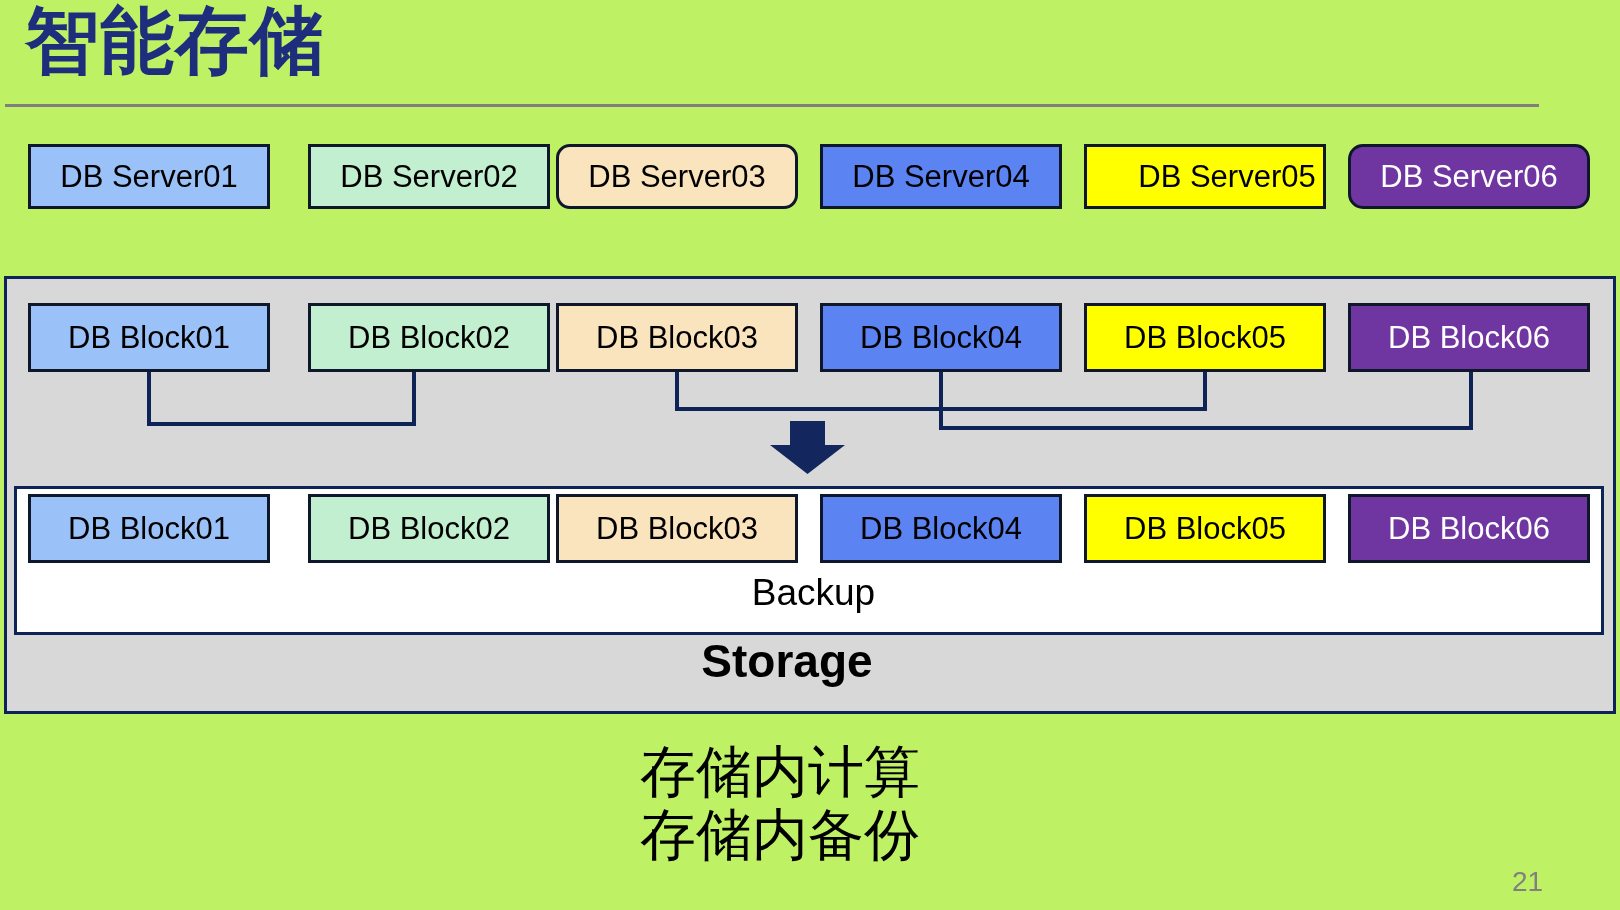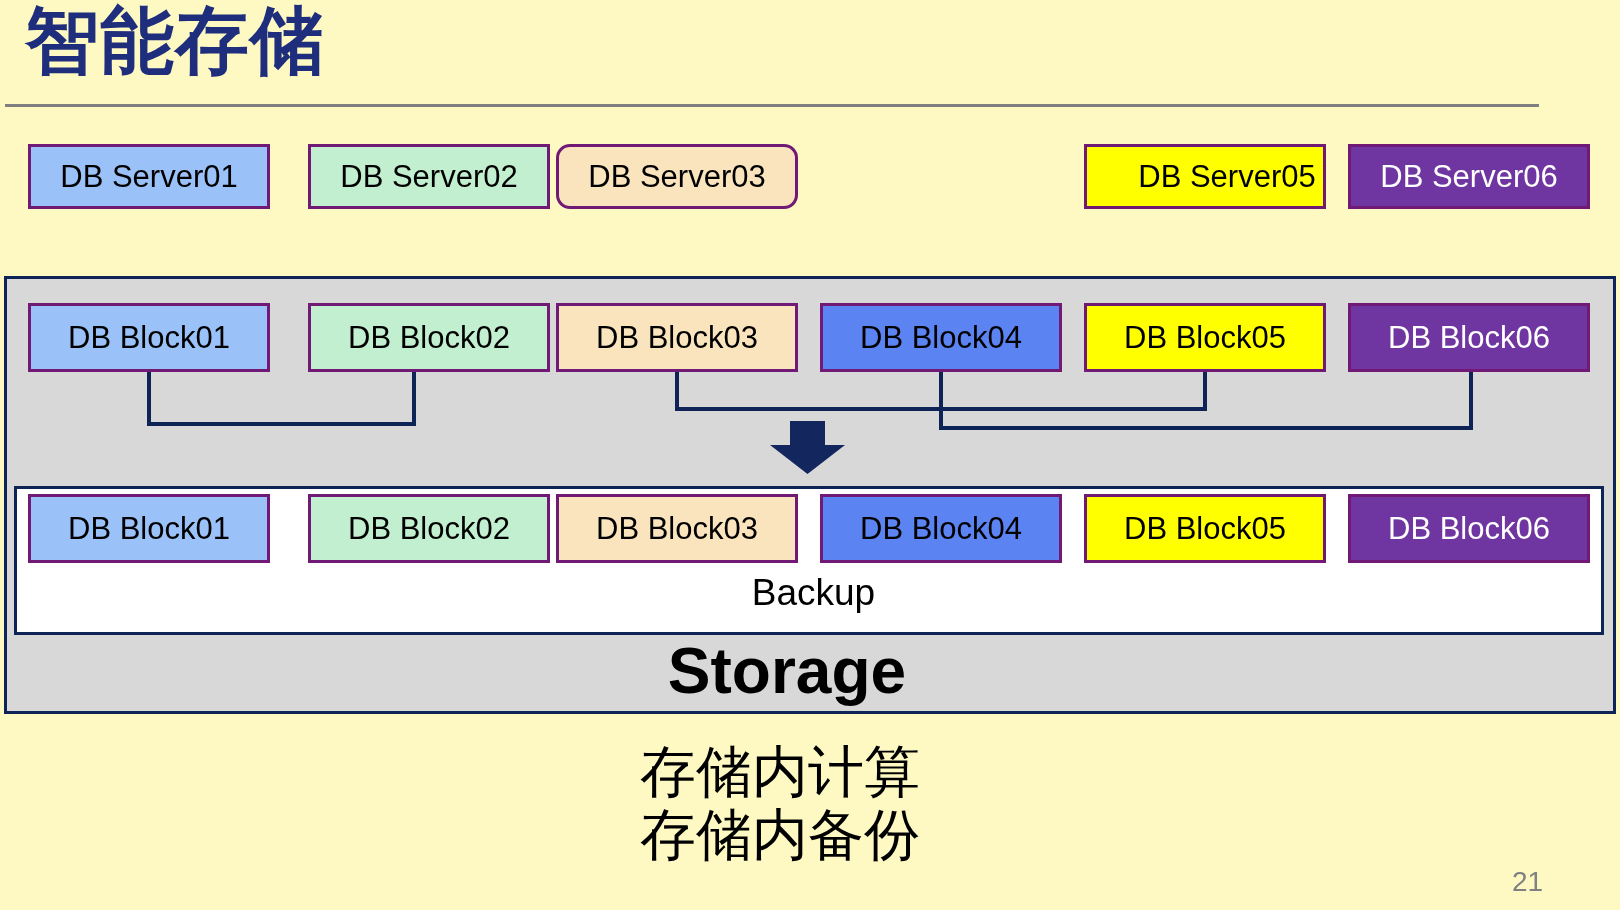--- a/index.html
+++ b/index.html
@@ -1,28 +1,28 @@
 <!DOCTYPE html>
 <html><head>
 <meta charset="utf-8">
 <style>
   html,body{margin:0;padding:0;background:#ffffff;}
   .slide{
-    position:relative;width:1620px;height:910px;overflow:hidden;background:#fef9c3;
+    position:relative;width:1620px;height:910px;overflow:hidden;background:#bef264;
     font-family:"Liberation Sans", sans-serif;
   }
   .title{
     position:absolute;left:25px;top:0px;margin:0;
     font-size:74px;line-height:82px;font-weight:bold;color:#1E2E7D;letter-spacing:1px;
   }
   .rule{position:absolute;left:5px;top:104px;width:1534px;height:3px;background:#7F7F7F;}
 
   .box{
     position:absolute;width:242px;height:66px;box-sizing:border-box;
-    border:3px solid #701a75;display:flex;align-items:center;justify-content:center;
+    border:3px solid #0f172a;display:flex;align-items:center;justify-content:center;
     font-size:31px;color:#000;white-space:nowrap;
   }
   .r-servers{top:144px;height:65px;}
   .r-blocks-src{top:303px;height:69px;}
   .r-blocks-bak{top:494px;height:69px;}
   .c1{left:28px}.c2{left:308px}.c3{left:556px}.c4{left:820px}.c5{left:1084px}.c6{left:1348px}
 
   .container{
     position:absolute;left:4px;top:276px;width:1612px;height:438px;box-sizing:border-box;
     background:#D8D8D8;border:3px solid #0F2456;
@@ -37,40 +37,41 @@
   .connC{left:939px;top:372px;width:534px;height:58px;}
 
   .arrow{position:absolute;left:765px;top:418px;}
 
   .backup-label{
     position:absolute;left:26px;top:572px;width:1575px;text-align:center;
     font-size:37px;color:#000;
   }
   .storage-label{
     position:absolute;left:4px;top:634px;width:1566px;text-align:center;
-    font-size:64px;font-weight:bold;color:#000;
+    font-size:46px;font-weight:bold;color:#000;
   }
   .caption{
     position:absolute;left:640px;top:740px;font-size:56px;line-height:63px;color:#000;
   }
   .page-num{position:absolute;left:1512px;top:866px;font-size:28px;color:#808080;}
 </style>
 </head>
 <body>
 
 <div class="slide">
 
   <h1 class="title">智能存储</h1>
   <div class="rule"></div>
 
   <div class="box r-servers c1" style="background-color: rgb(154, 194, 249); color: rgb(0, 0, 0);">DB Server01</div>
   <div class="box r-servers c2" style="background-color: rgb(194, 239, 208); color: rgb(0, 0, 0);">DB Server02</div>
   <div class="box r-servers c3" style="background-color: rgb(250, 228, 190); color: rgb(0, 0, 0); border-radius: 14px;">DB Server03</div>
+  <div class="box r-servers c4" style="background-color: rgb(91, 132, 242); color: rgb(0, 0, 0);">DB Server04</div>
   <div class="box r-servers c5" style="background-color: rgb(255, 255, 0); color: rgb(0, 0, 0); padding-left: 44px;">DB Server05</div>
-  <div class="box r-servers c6" style="background-color: rgb(111, 53, 160); color: rgb(255, 255, 255);">DB Server06</div>
+  <div class="box r-servers c6" style="background-color: rgb(111, 53, 160); color: rgb(255, 255, 255); border-radius: 15px;">DB Server06</div>
 
   <div class="container"></div>
 
   <div class="conn connA"></div>
   <div class="conn connB"></div>
   <div class="conn connC"></div>
 
   <div class="box r-blocks-src c1" style="background-color: rgb(154, 194, 249); color: rgb(0, 0, 0);">DB Block01</div>
   <div class="box r-blocks-src c2" style="background-color: rgb(194, 239, 208); color: rgb(0, 0, 0);">DB Block02</div>
   <div class="box r-blocks-src c3" style="background-color: rgb(250, 228, 190); color: rgb(0, 0, 0);">DB Block03</div>

